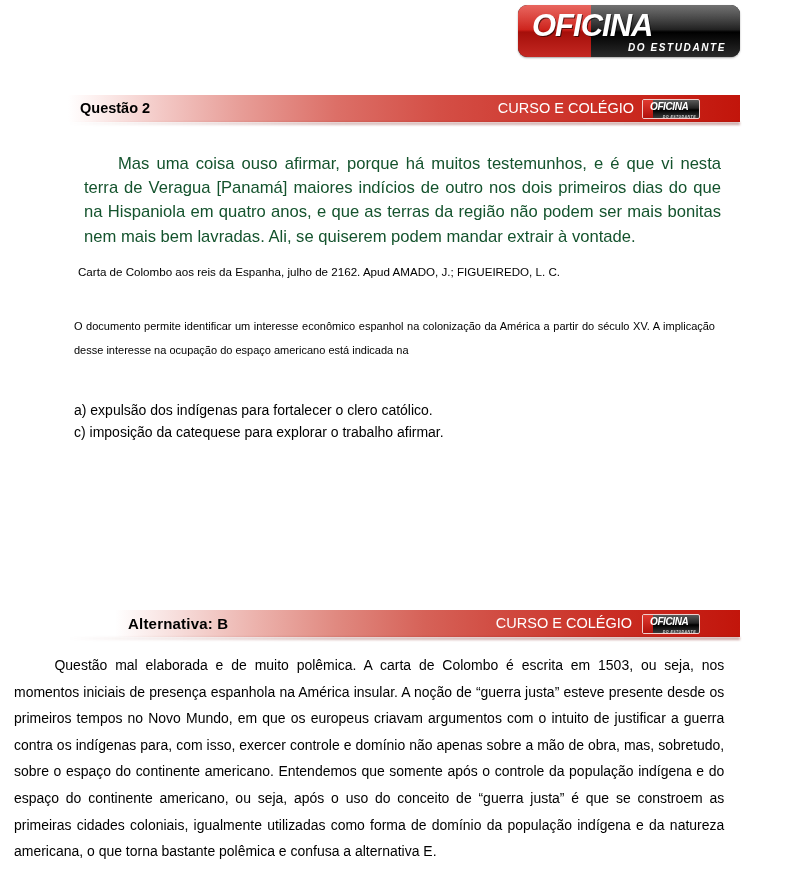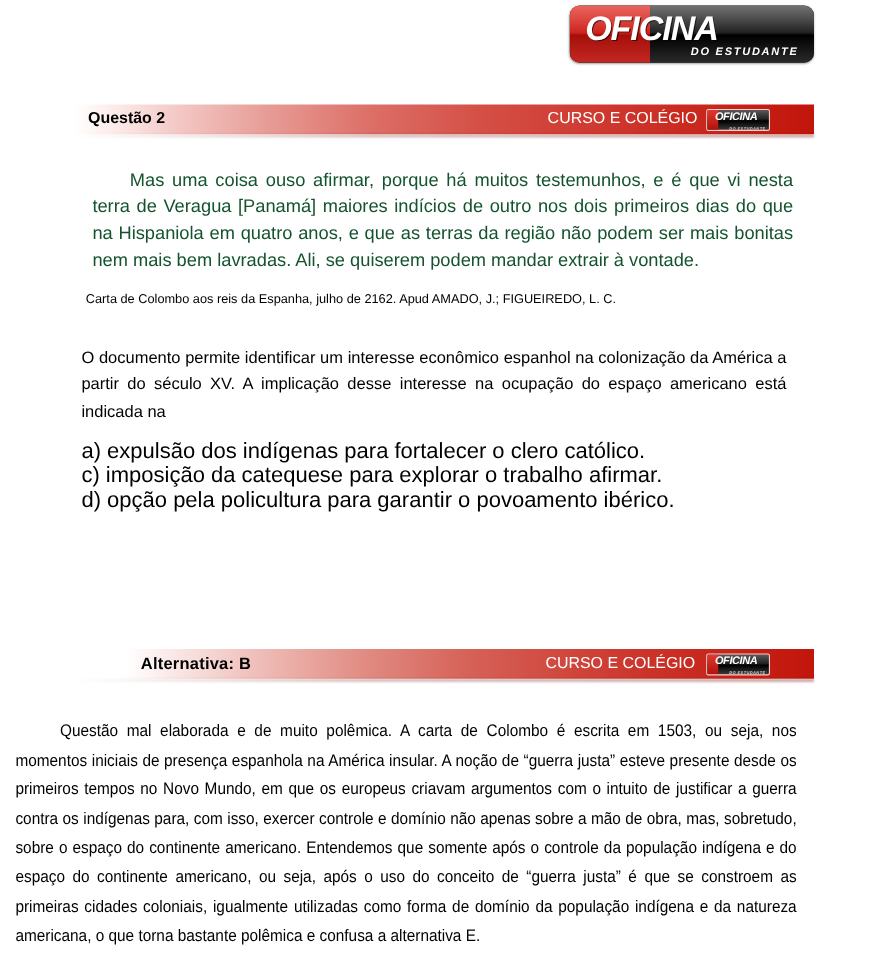--- a/index.html
+++ b/index.html
@@ -207,32 +207,32 @@
     color: #000000;
   }
   .source .line2 { display: block; padding-left: 26px; }
   .source b { font-weight: bold; }
 
   .statement {
     position: absolute;
     left: 74px;
     top: 314px;
     width: 641px;
-    font-size: 15px;
+    font-size: 11px;
     line-height: 24.4px;
     text-align: justify;
     color: #000000;
   }
 
   .options {
     position: absolute;
     left: 74px;
     top: 399px;
     width: 650px;
-    font-size: 20px;
+    font-size: 14px;
     line-height: 22.4px;
     color: #000000;
   }
   .options .opt { white-space: nowrap; }
 
   
   .explanation {
     position: absolute;
     left: 14px;
     top: 652px;
@@ -274,24 +274,23 @@
 
 <div class="source">
   <span>Carta de Colombo aos reis da Espanha, julho de 2162. Apud AMADO, J.; FIGUEIREDO, L. C.</span>
 </div>
 
 <div class="statement">O documento permite identificar um interesse econômico espanhol na colonização da América a partir do século XV. A implicação desse interesse na ocupação do espaço americano está indicada na</div>
 
 <div class="options">
   <div class="opt">a) expulsão dos indígenas para fortalecer o clero católico.</div>
   <div class="opt">c) imposição da catequese para explorar o trabalho afirmar.</div>
-  <div class="opt">d) opção pela policultura para garantir o povoamento ibérico.</div>
-</div>
-
-<div class="bar alt" style="top:590px;">
+</div>
+
+<div class="bar alt" style="top:610px;">
   <div class="fill"></div>
   <div class="label alt-label">Alternativa:   B</div>
   <div class="curso h2pos">CURSO E COLÉGIO</div>
   <div class="mini-logo">
     <div class="mini-red"></div>
     <div class="mini-word">OFICINA</div>
     <div class="mini-sub">DO ESTUDANTE</div>
   </div>
   <div class="bar-shadow"></div>
 </div>

